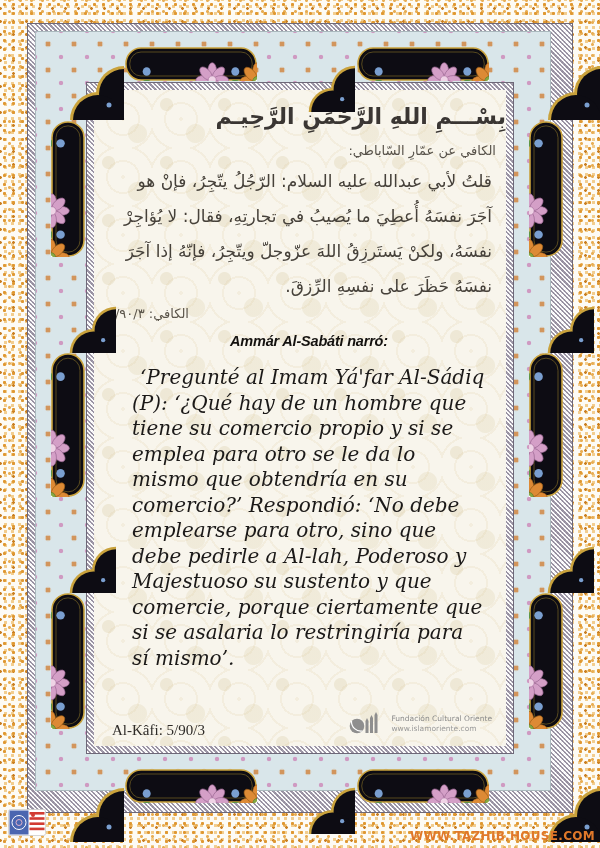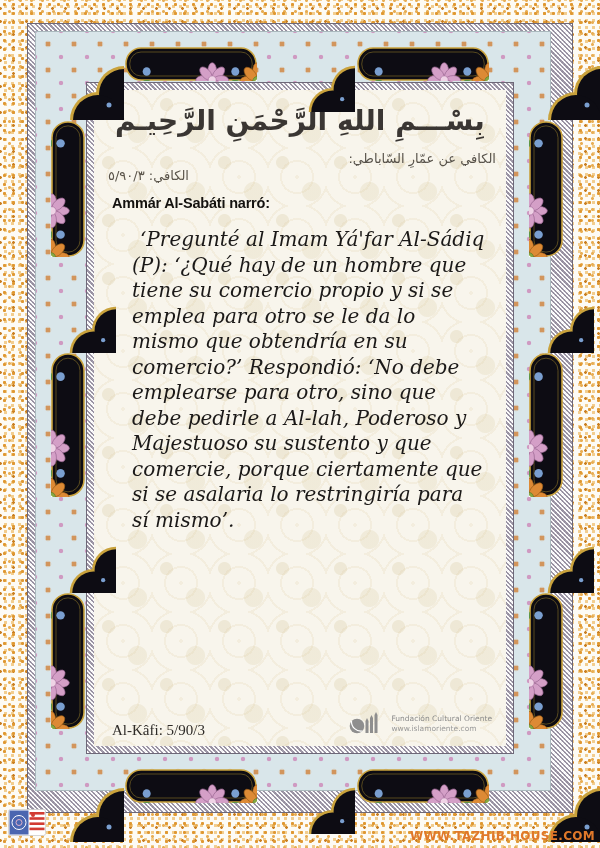--- a/index.html
+++ b/index.html
@@ -44,31 +44,31 @@
       radial-gradient(circle at 75% 75%,rgba(216,202,162,.25) 0 9px,transparent 10px),
       repeating-radial-gradient(circle at 50% 50%,rgba(224,210,172,.22) 0 2px,transparent 2px 15px);
     background-size:58px 58px,58px 58px,58px 58px;}
 
   
   .cart{position:absolute;pointer-events:none;}
   .cart.v{transform:rotate(90deg);}
   .med{position:absolute;pointer-events:none;}
 
   
-  .bismillah{margin-top:14px;text-align:center;direction:rtl;
-    font-size:28px;font-weight:bold;color:#3a3633;}
+  .bismillah{margin-top:14px;text-align:right;direction:rtl;
+    font-size:22px;font-weight:bold;color:#3a3633;}
   .ar-source{margin:14px 10px 0 0;text-align:right;direction:rtl;
     font-size:13px;color:#57524a;}
   .ar-hadith{margin:6px 14px 0 14px;direction:rtl;text-align:right;
     font-size:17px;line-height:35px;color:#46413a;}
   .ar-ref{margin:2px 0 0 0;padding-left:14px;direction:rtl;text-align:left;
     font-size:13px;color:#5a544a;}
-  .es-narrator{margin:12px 0 0 18px;text-align:left;
+  .es-narrator{margin:12px 0 0 18px;text-align:center;
     font-family:"Liberation Sans",sans-serif;font-weight:bold;
-    letter-spacing:-.2px;font-size:14.5px;color:#14120f;}
+    letter-spacing:-.2px;font-size:14.5px;color:#14120f;font-style:italic;}
   .es-quote{margin:16px 20px 0 38px;text-align:left;text-indent:8px;
     font-family:"DejaVu Serif",serif;font-style:italic;
     font-size:20px;line-height:25.5px;color:#1b1918;}
   .bottom-row{position:absolute;left:0;right:0;bottom:8px;height:32px;
     display:flex;justify-content:space-between;align-items:center;padding:0 14px 0 18px;}
   .es-ref{font-family:"Liberation Serif",serif;font-size:15px;color:#2e2b28;margin-top:16px;}
   .publisher{display:flex;align-items:flex-end;gap:12px;}
   .pub-text{text-align:left;line-height:1.4;}
   .pub-name{font-size:7.5px;color:#8a8a8a;}
   .pub-site{font-size:7.5px;color:#9a9a9a;}
@@ -158,20 +158,21 @@
   <div class="frame">
     <div class="rail">
 
       <div class="chain-inner">
         <div class="content">
 
           <div class="bismillah">بِسْـــمِ اللهِ الرَّحْمَنِ الرَّحِيـم</div>
 
           <div class="ar-source">الكافي عن عمّارِ السّاباطي:</div>
 
+          <div class="ar-hadith">قلتُ لأبي عبدالله عليه السلام: الرّجُلُ يتّجِرُ، فإنْ هو آجَرَ نفسَهُ أُعطِيَ ما يُصيبُ في تجارتِهِ، فقال: لا يُؤاجِرْ نفسَهُ، ولكنْ يَستَرزِقُ اللهَ عزّوجلّ ويتّجِرُ، فإنّهُ إذا آجَرَ نفسَهُ حَظَرَ على نفسِهِ الرِّزقَ.</div>
 
           <div class="ar-ref">الكافي: ٥/٩٠/٣</div>
 
           <div class="es-narrator">Ammár Al-Sabáti narró:</div>
 
           <div class="es-quote">‘Pregunté al Imam Yá'far Al-Sádiq (P): ‘¿Qué hay de un hombre que tiene su comercio propio y si se emplea para otro se le da lo mismo que obtendría en su comercio?’ Respondió: ‘No debe emplearse para otro, sino que debe pedirle a Al-lah, Poderoso y Majestuoso su sustento y que comercie, porque ciertamente que si se asalaria lo restringiría para sí mismo’.</div>
 
           <div class="bottom-row">
             <div class="es-ref">Al-Kâfi: 5/90/3</div>
             <div class="publisher">

